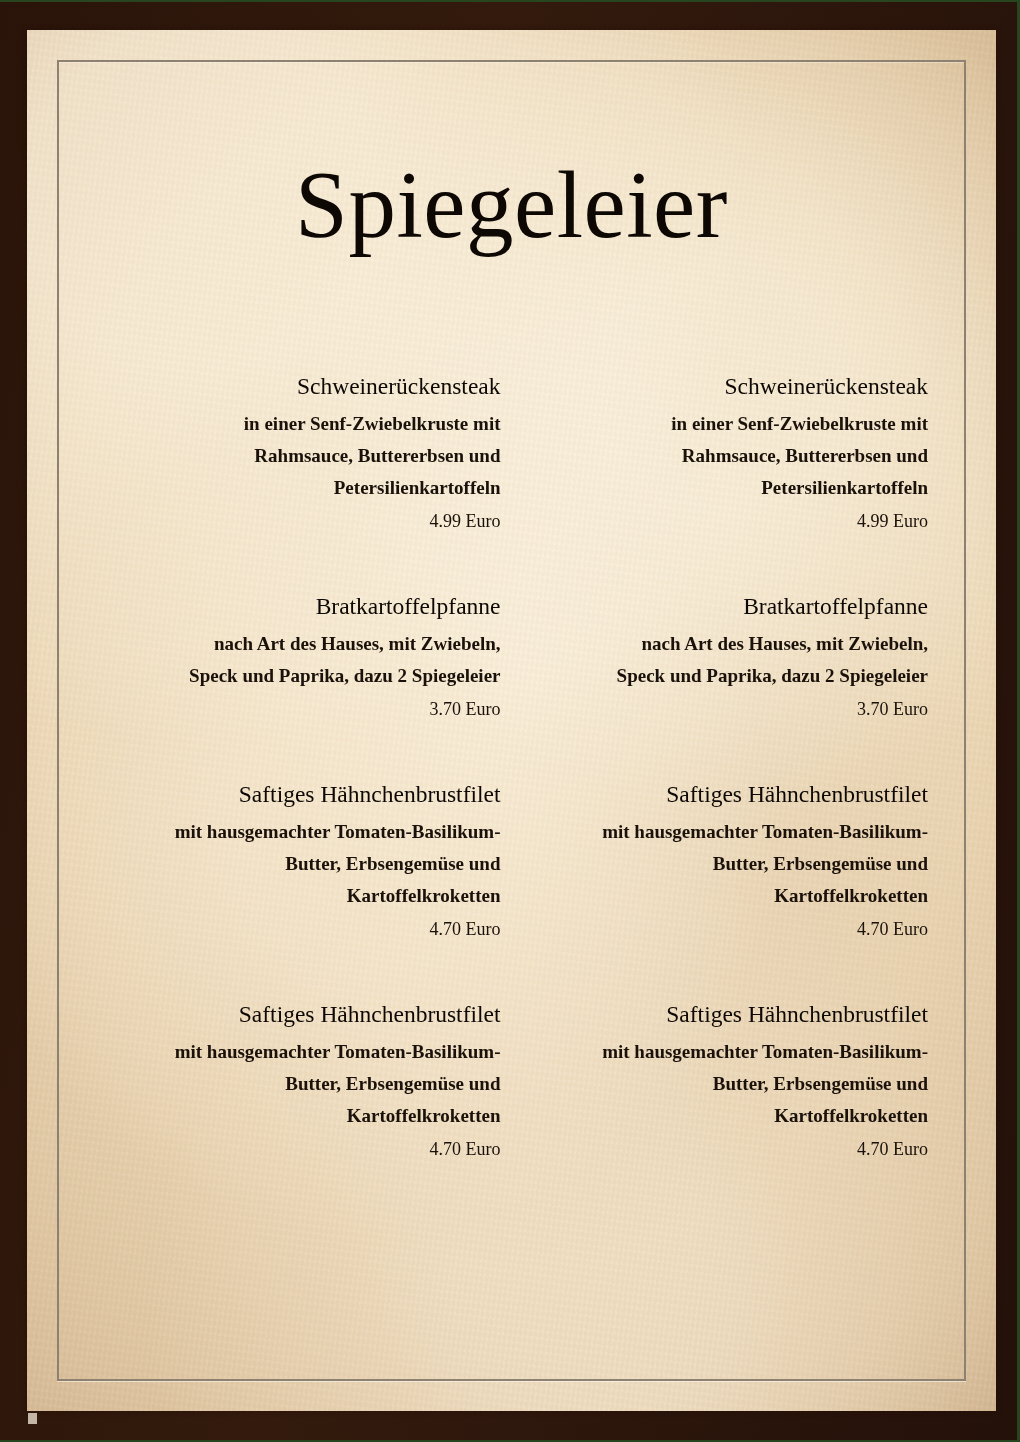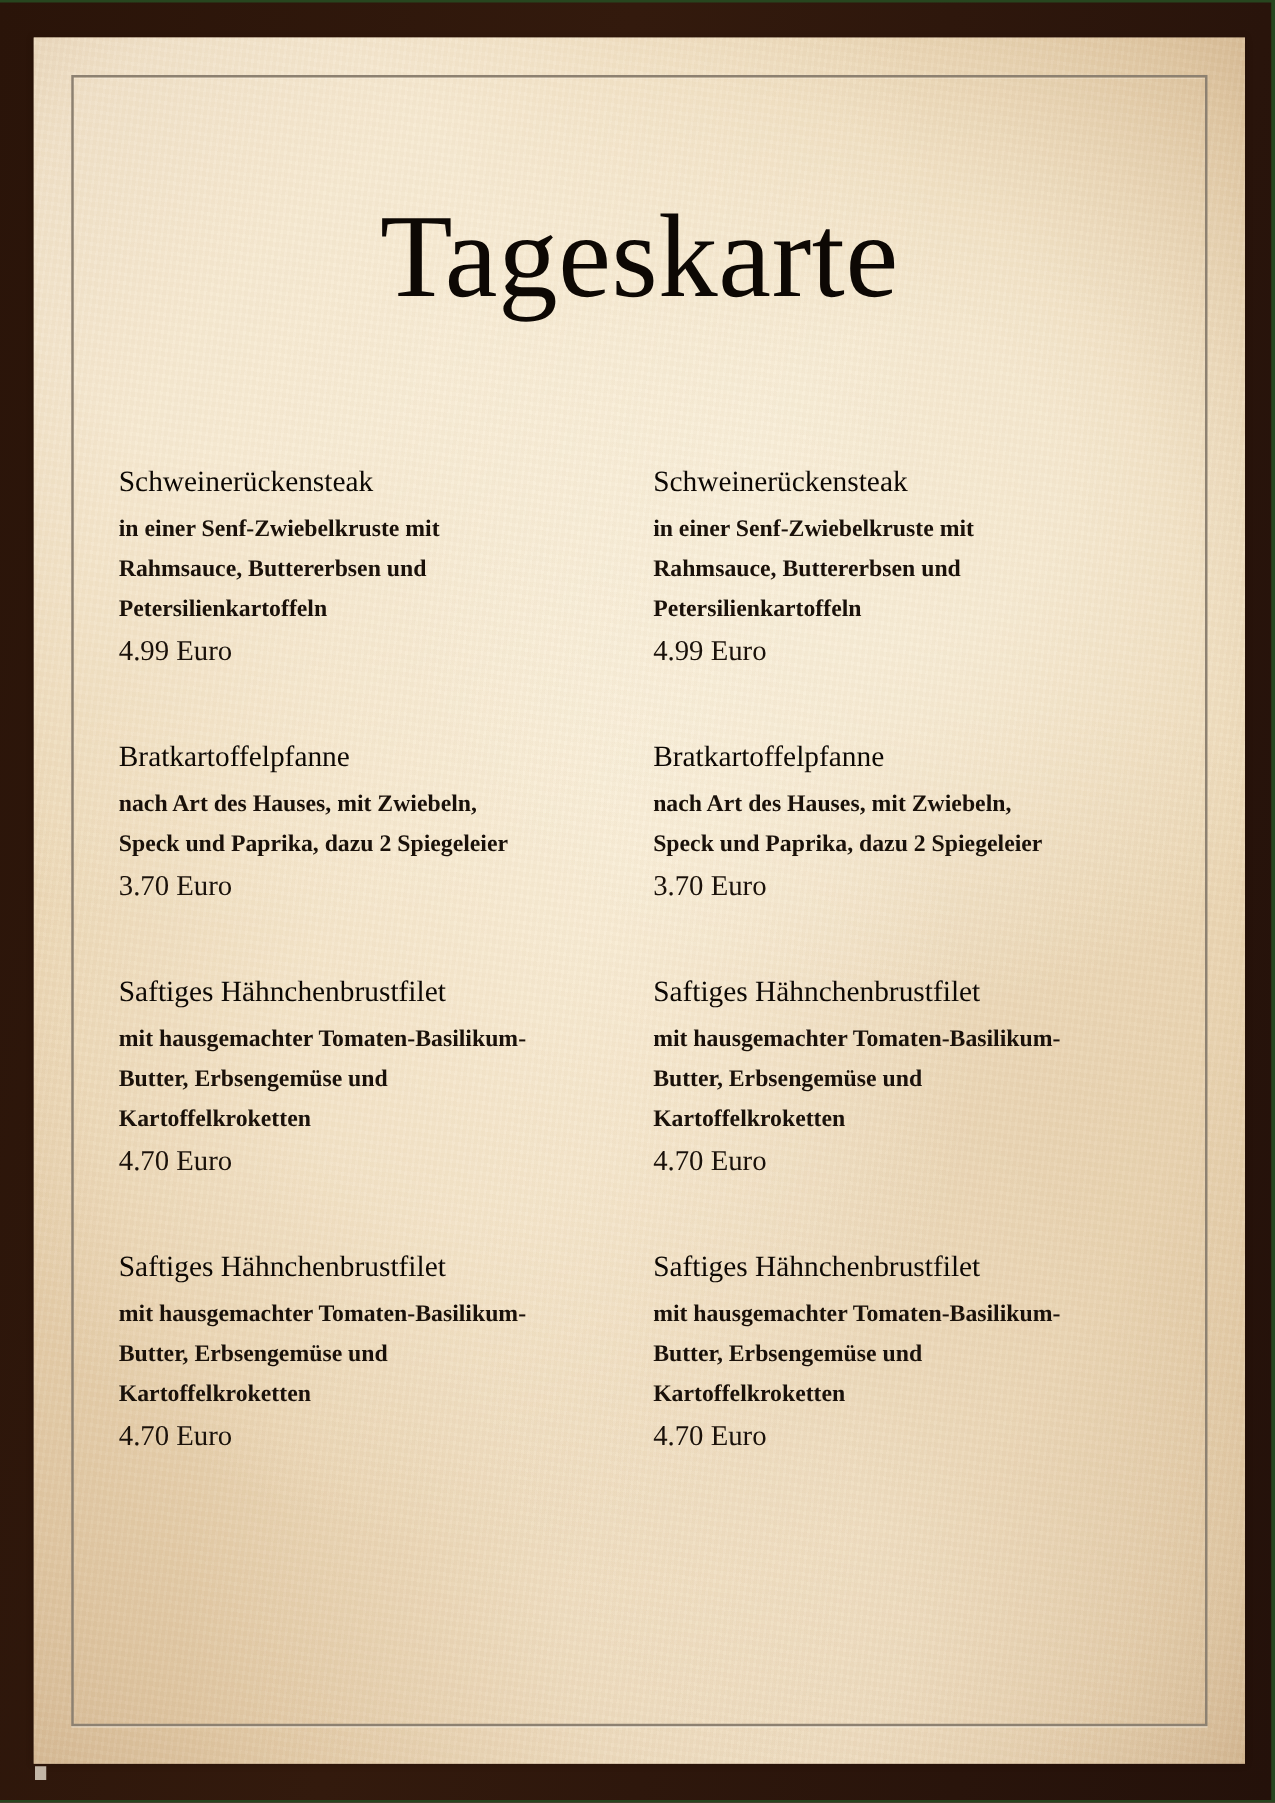--- a/index.html
+++ b/index.html
@@ -103,41 +103,41 @@
   .menu-grid {
     display: grid;
     grid-template-columns: 1fr 1fr;
     column-gap: 22px;
     row-gap: 0;
     padding: 0 38px;
     margin-top: 118px;
   }
 
   .menu-item {
-    text-align: left;
+    text-align: right;
     padding-bottom: 54px;
   }
 
   .item-name {
     font-size: 23.5px;
     line-height: 30px;
     font-weight: 400;
     margin: 0 0 7px 0;
     color: #0d0804;
   }
 
   .item-desc-line {
     font-size: 19px;
     line-height: 32px;
     color: #1a110a;
     font-weight: bold;
   }
 
   .item-price {
-    font-size: 23px;
+    font-size: 18px;
     line-height: 32px;
     margin-top: 1px;
     color: #1a110a;
   }
 
   
   .speck {
     position: absolute;
     left: 1px;
     top: 1383px;
@@ -151,21 +151,21 @@
 <body>
 
 <div class="page">
   <div class="frame"></div>
 
   <div class="sheet">
     <div class="grain"></div>
     <div class="inner-rule"></div>
 
     <div class="content">
-      <h1 class="menu-title">Tageskarte</h1>
+      <h1 class="menu-title">Spiegeleier</h1>
 
       <div class="menu-grid">
           <div class="menu-item">
             <div class="item-name">Schweinerückensteak</div>
             <div class="item-desc-line">in einer Senf-Zwiebelkruste mit</div>
             <div class="item-desc-line">Rahmsauce, Buttererbsen und</div>
             <div class="item-desc-line">Petersilienkartoffeln</div>
             <div class="item-price">4.99 Euro</div>
           </div>
           <div class="menu-item">

